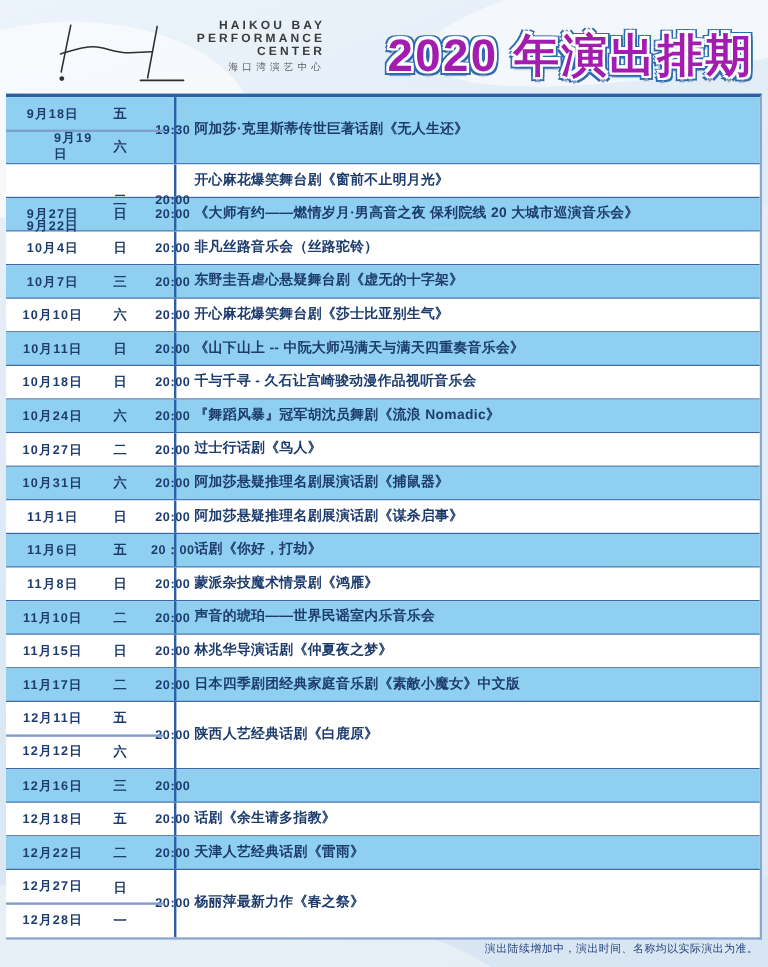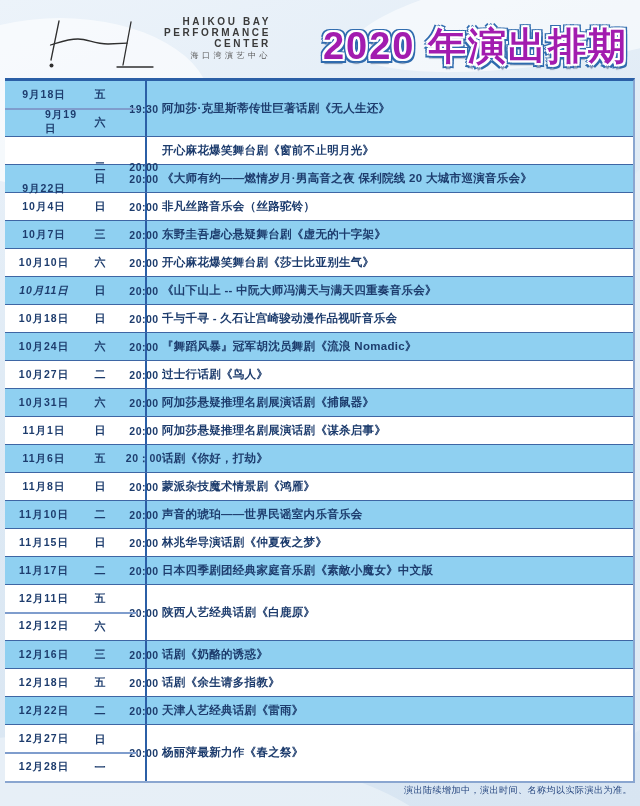--- a/index.html
+++ b/index.html
@@ -105,20 +105,21 @@
       <div class="left">
         <div class="cell date" style="grid-area: 1 / 1; margin-top: 45px;">9月22日</div>
         <div class="cell day" style="grid-area: 1 / 2;">二</div>
         <div class="cell time" style="grid-area: 1 / 3 / 2;">20:00</div>
       </div>
       <div class="col-divider"></div>
       <div class="event">开心麻花爆笑舞台剧《窗前不止明月光》</div>
     </div>
     <div class="row hl">
       <div class="left">
+        <div class="cell date" style="grid-area: 1 / 1;">9月27日</div>
         <div class="cell day" style="grid-area: 1 / 2;">日</div>
         <div class="cell time" style="grid-area: 1 / 3 / 2;">20:00</div>
       </div>
       <div class="col-divider"></div>
       <div class="event">《大师有约——燃情岁月·男高音之夜 保利院线 20 大城市巡演音乐会》</div>
     </div>
     <div class="row">
       <div class="left">
         <div class="cell date" style="grid-area: 1 / 1;">10月4日</div>
         <div class="cell day" style="grid-area: 1 / 2;">日</div>
@@ -140,21 +141,21 @@
       <div class="left">
         <div class="cell date" style="grid-area: 1 / 1;">10月10日</div>
         <div class="cell day" style="grid-area: 1 / 2;">六</div>
         <div class="cell time" style="grid-area: 1 / 3 / 2;">20:00</div>
       </div>
       <div class="col-divider"></div>
       <div class="event">开心麻花爆笑舞台剧《莎士比亚别生气》</div>
     </div>
     <div class="row hl">
       <div class="left">
-        <div class="cell date" style="grid-area: 1 / 1; font-style: italic;">10月11日</div>
+        <div class="cell date" style="grid-area: 1 / 1;">10月11日</div>
         <div class="cell day" style="grid-area: 1 / 2;">日</div>
         <div class="cell time" style="grid-area: 1 / 3 / 2;">20:00</div>
       </div>
       <div class="col-divider"></div>
       <div class="event">《山下山上 -- 中阮大师冯满天与满天四重奏音乐会》</div>
     </div>
     <div class="row">
       <div class="left">
         <div class="cell date" style="grid-area: 1 / 1;">10月18日</div>
         <div class="cell day" style="grid-area: 1 / 2;">日</div>
@@ -256,21 +257,20 @@
       <div class="col-divider"></div>
       <div class="event">陕西人艺经典话剧《白鹿原》</div>
     </div>
     <div class="row hl">
       <div class="left">
         <div class="cell date" style="grid-area: 1 / 1;">12月16日</div>
         <div class="cell day" style="grid-area: 1 / 2;">三</div>
         <div class="cell time" style="grid-area: 1 / 3 / 2;">20:00</div>
       </div>
       <div class="col-divider"></div>
-      <div class="event">话剧《奶酪的诱惑》</div>
     </div>
     <div class="row">
       <div class="left">
         <div class="cell date" style="grid-area: 1 / 1; text-align: right;">12月18日</div>
         <div class="cell day" style="grid-area: 1 / 2;">五</div>
         <div class="cell time" style="grid-area: 1 / 3 / 2;">20:00</div>
       </div>
       <div class="col-divider"></div>
       <div class="event">话剧《余生请多指教》</div>
     </div>

